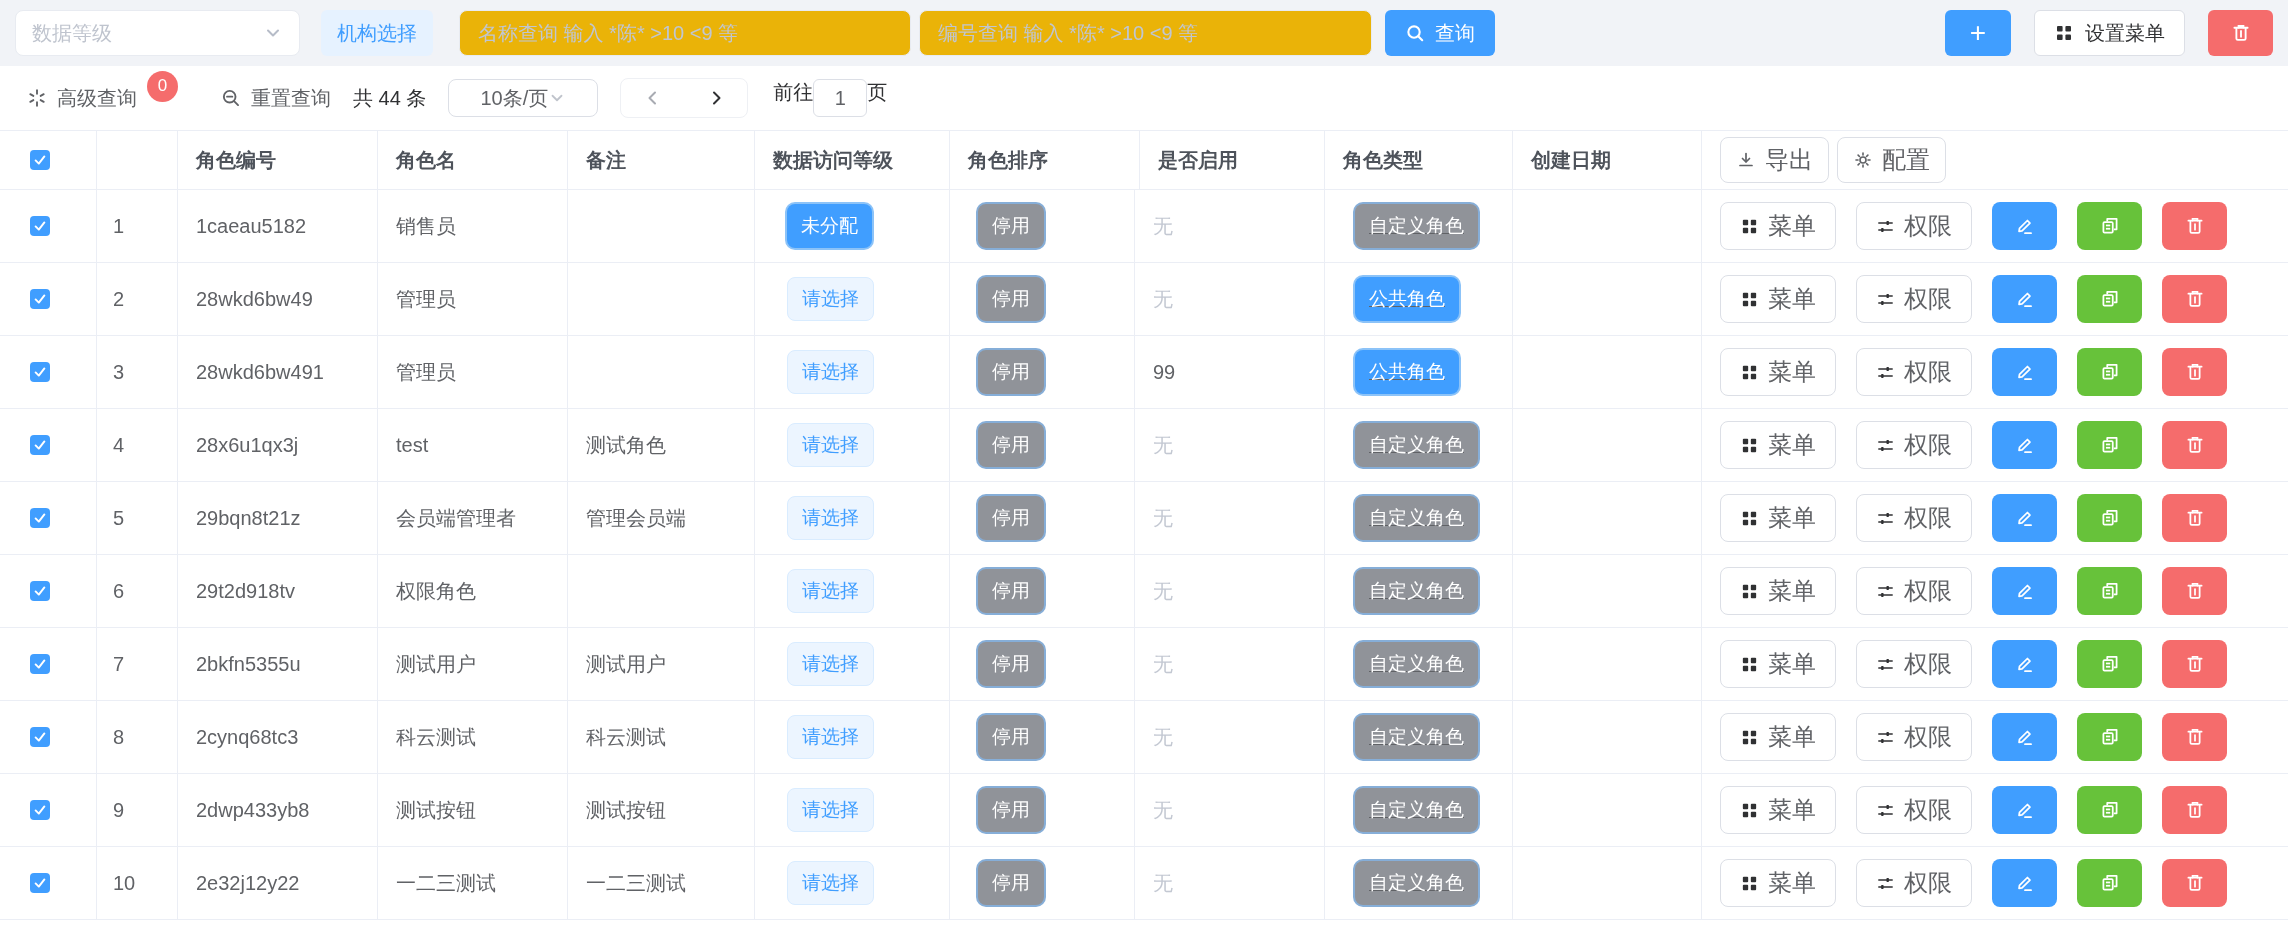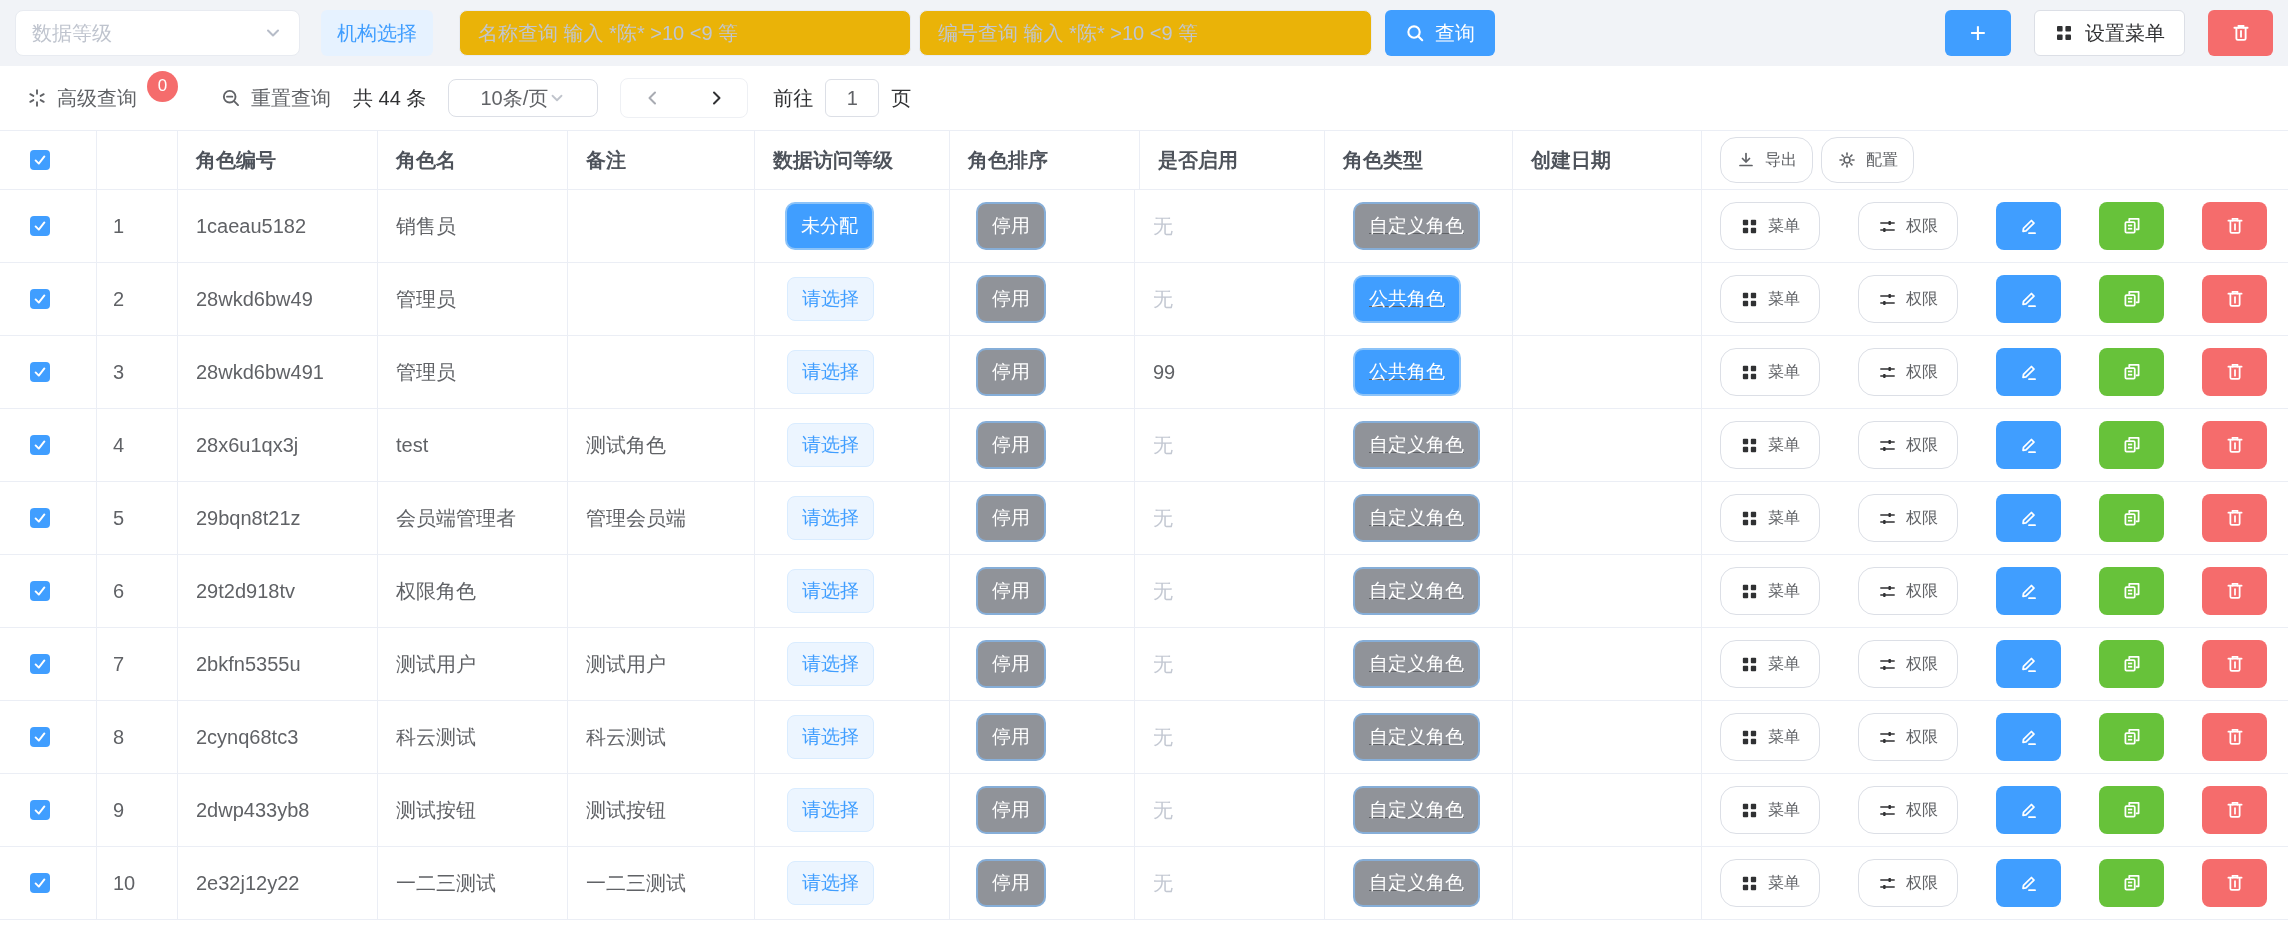--- a/index.html
+++ b/index.html
@@ -71,21 +71,21 @@
   .ps-select{
     width:150px; height:38px; border:1px solid #dcdfe6; border-radius:8px; background:#fff;
     display:inline-flex; align-items:center; justify-content:center; padding:0 13px;
     color:#606266; cursor:pointer; margin-right:22px;
   }
   .pager{
     height:40px; width:128px; background:#fff; border:1px solid #eef0f4; border-radius:8px;
     display:inline-flex; align-items:center; justify-content:space-around; margin-right:25px;
   }
   .pg-btn{ display:inline-flex; align-items:center; justify-content:center; width:50px; height:36px; cursor:pointer; background:none; border:none; }
-  .goto{ display:inline-flex; align-items:center; gap:12px; color:#303133; }
+  .goto{ display:inline-flex; color:#303133; }
   .goto-input{
     width:54px; height:38px; border:1px solid #dcdfe6; border-radius:6px; text-align:center;
     font-size:20px; color:#606266; font-family:inherit; outline:none;
   }
 
   
   .table{ width:2288px; }
   .thead{
     display:flex; height:60px; border-top:1px solid #ebeef5; border-bottom:1px solid #ebeef5;
     font-weight:bold; color:#4e535b;
@@ -98,21 +98,21 @@
   .c-check{ width:97px; padding-left:30px; }
   .c-idx{ width:81px; padding-left:16px; }
   .c-code{ width:200px; }
   .c-name{ width:190px; }
   .c-remark{ width:187px; }
   .c-access{ width:195px; }
   .c-enabled{ width:185px; }
   .c-sort{ width:190px; }
   .c-type{ width:188px; }
   .c-created{ width:189px; }
-  .c-actions{ width:586px; border-right:none; gap:38px; }
+  .c-actions{ width:586px; border-right:none; gap:20px; }
   .trow .c-access{ padding-left:32px; }
   .trow .c-enabled{ padding-left:28px; }
   .trow .c-type{ padding-left:30px;text-decoration:underline; }
   .thead .c-actions{ gap:8px; }
   .muted{ color:#c3c8d2; }
 
   .checkbox{
     width:20px; height:20px; border-radius:4px; background:var(--primary);
     display:inline-flex; align-items:center; justify-content:center; cursor:pointer; flex:none;
   }
@@ -120,22 +120,22 @@
   .badge{
     display:inline-flex; align-items:center; justify-content:center; height:44px;
     padding:0 14px; border-radius:8px; font-size:19px; white-space:nowrap; cursor:pointer;
     border:none; font-family:inherit;
   }
   .badge.solid-blue{ background:var(--primary); color:#fff; box-shadow:0 0 0 2px #8cc3f8; }
   .badge.gray{ background:var(--info); color:#fff; box-shadow:0 0 0 2px #86aed8; }
   .badge.plain{ background:#ecf5ff; color:var(--primary); border:1px solid #d9ecff; }
 
   .btn-white{
-    height:48px; padding:0 19px; background:#fff; border:1px solid #dcdfe6; border-radius:16px;
-    display:inline-flex; align-items:center; gap:9px; font-size:16px; color:#606266;
+    height:48px; padding:0 19px; background:#fff; border:1px solid #dcdfe6; border-radius:8px;
+    display:inline-flex; align-items:center; gap:9px; font-size:24px; color:#606266;
     cursor:pointer; font-family:inherit; white-space:nowrap;text-align:center;
   }
   .thead .btn-white{ height:46px; padding:0 15px; font-weight:normal; }
   .btn-sq{
     width:65px; height:48px; border:none; border-radius:8px; display:inline-flex;
     align-items:center; justify-content:center; cursor:pointer; flex:none;
   }
   .btn-sq.blue{ background:var(--primary); }
   .btn-sq.green{ background:var(--success); }
   .btn-sq.red{ background:var(--danger); }

